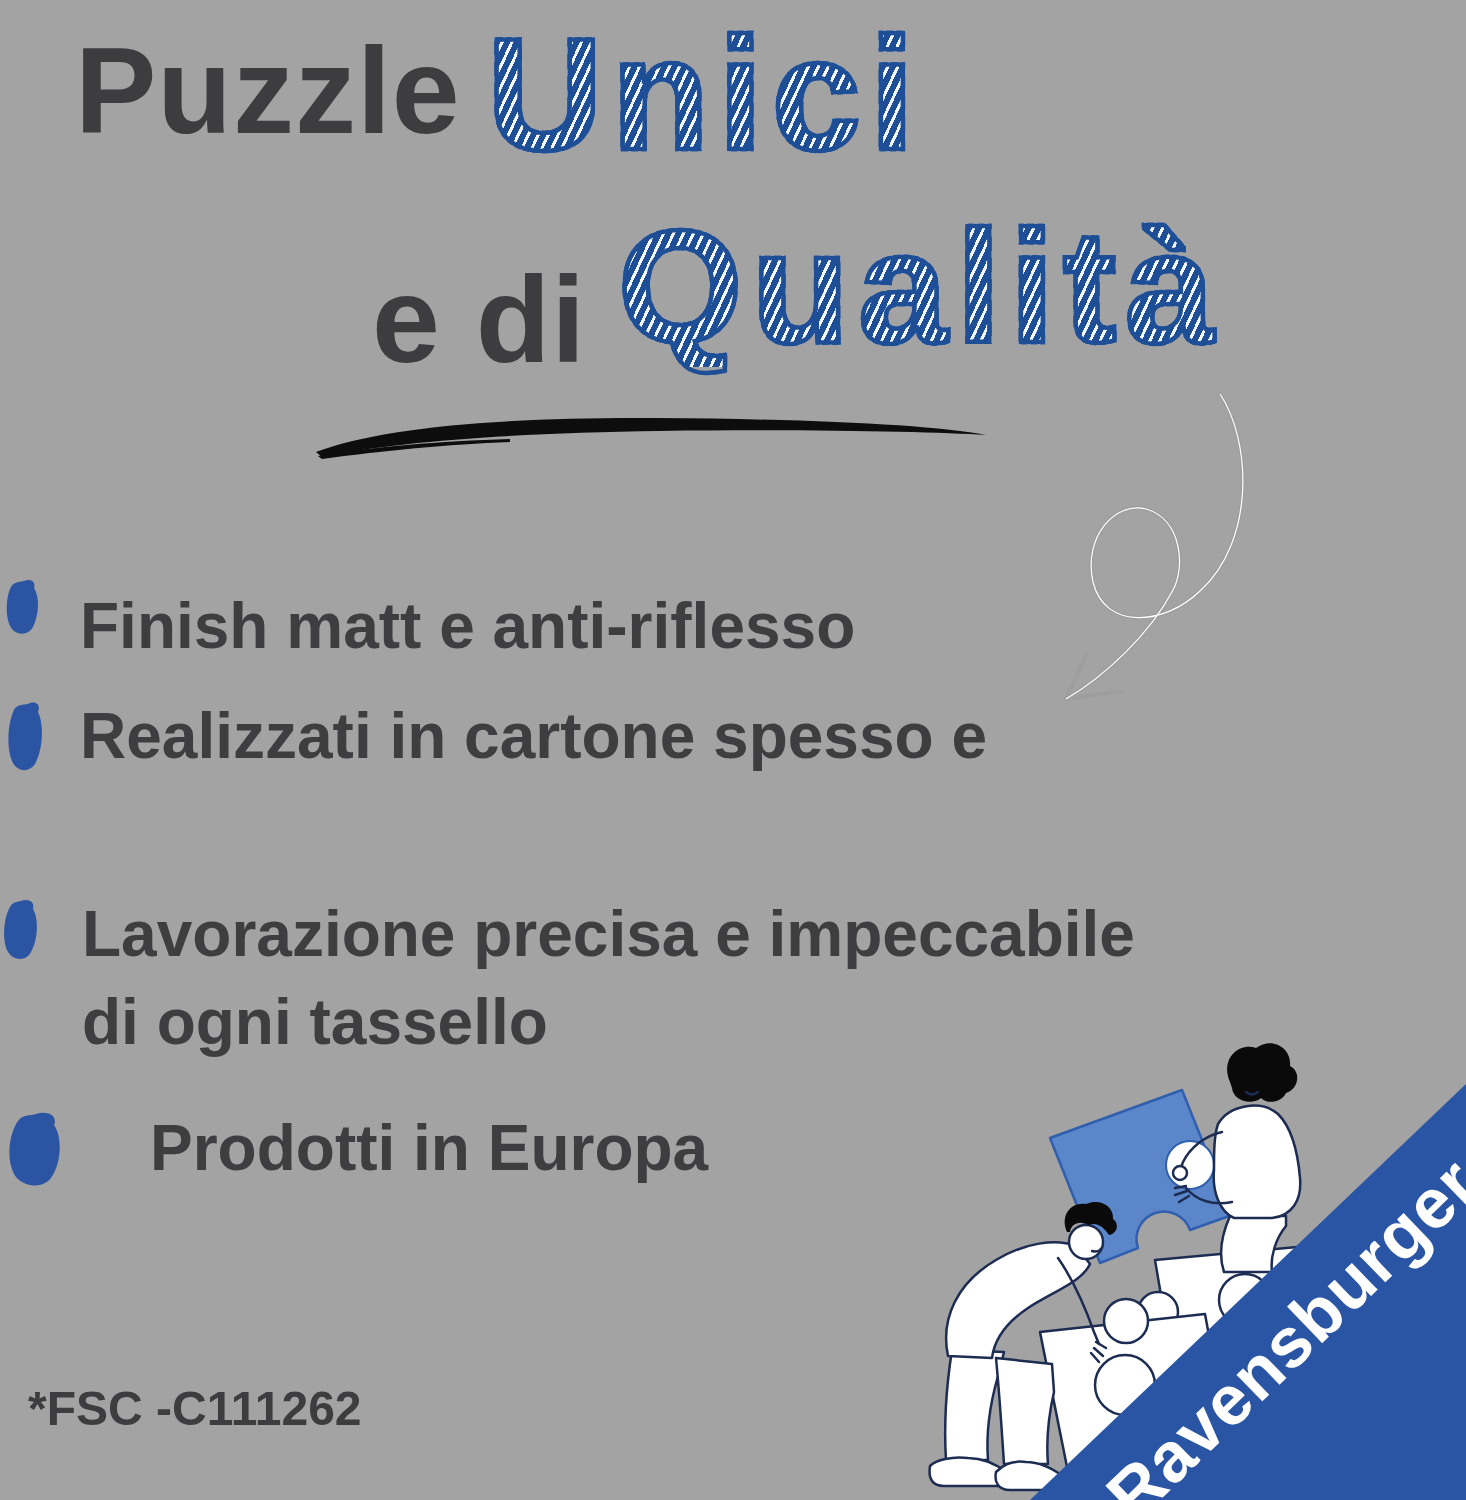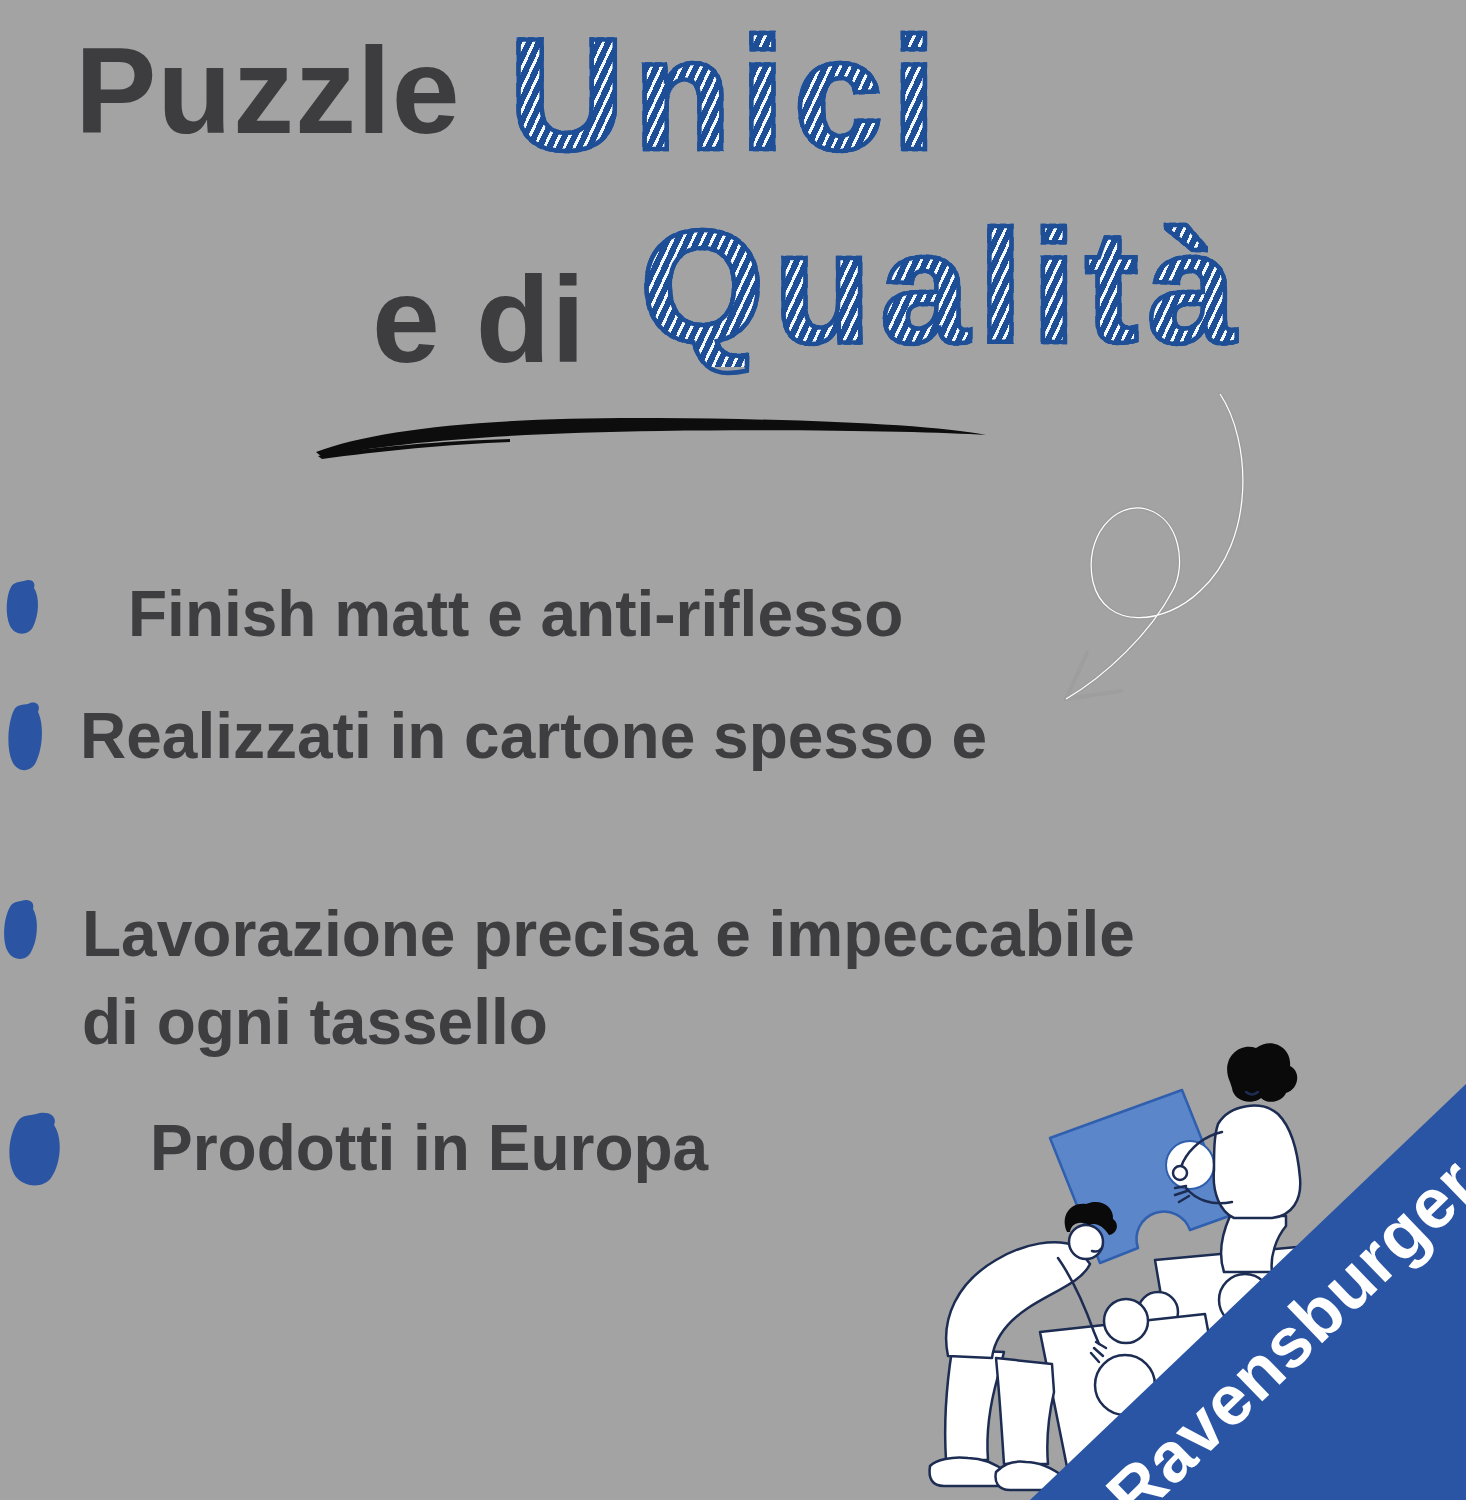--- a/index.html
+++ b/index.html
@@ -9,21 +9,20 @@
   }
   .abs{position:absolute;}
   
   .h-gray{
     font-weight:bold;color:#3d3d40;font-size:122px;line-height:1;letter-spacing:1px;
     white-space:nowrap;
   }
   .sketch{
     font-weight:bold;font-size:160px;line-height:1;letter-spacing:9px;color:#1d4e96;
     white-space:nowrap;
-    margin-left:22px;
   }
   @supports (-webkit-background-clip: text){
     .sketch{
       background:repeating-linear-gradient(115deg,#1d4e96 0 6px,#f4f8ff 6px 9px);
       -webkit-background-clip:text;background-clip:text;color:transparent;
       -webkit-text-stroke:4.5px #1d4e96;
     }
   }
   
   .bullet-text{
@@ -60,21 +59,21 @@
     </g>
     <g fill="none" stroke="#ffffff" stroke-width="1.2">
       <path d="M195,12 C226,58 231,158 175,209 C140,243 80,249 68,200 C58,155 90,119 121,127 C156,137 161,184 148,208 C125,252 80,294 41,317"></path>
     </g>
   </svg>
 
   <div class="abs" style="left:0;top:570px;">
     <svg class="blob" style="left:4px;top:8px;" width="38" height="58" viewBox="0 0 38 58">
       <path d="M20,3 C27,0 32,4 30,10 C36,19 35,37 29,49 C24,58 11,58 6,48 C1,37 2,18 7,9 C10,4 15,4 20,3 Z" fill="#2b55a3"></path>
     </svg>
-    <div class="bullet-text abs" style="left:80px;top:0;margin-left:48px;">
+    <div class="bullet-text abs" style="left:80px;top:12px;">
       <div>Finish matt e anti-riflesso</div>
     </div>
   </div>
 
   <div class="abs" style="left:0;top:692px;">
     <svg class="blob" style="left:6px;top:8px;" width="40" height="74" viewBox="0 0 40 74">
       <path d="M22,4 C30,0 35,5 32,12 C38,24 37,48 30,62 C25,73 11,73 6,61 C0,47 2,22 8,10 C11,4 17,5 22,4 Z" fill="#2b55a3"></path>
     </svg>
     <div class="bullet-text abs" style="left:80px;top:0;">
       <div>Realizzati in cartone spesso e</div>
@@ -93,20 +92,21 @@
 
   <div class="abs" style="left:0;top:1104px;">
     <svg class="blob" style="left:6px;top:6px;" width="60" height="78" viewBox="0 0 60 78">
       <path d="M30,4 C42,0 52,6 48,15 C57,28 55,54 45,68 C37,79 16,78 8,64 C0,49 3,24 12,11 C17,4 24,6 30,4 Z" fill="#2b55a3"></path>
     </svg>
     <div class="bullet-text abs" style="left:150px;top:0;">
       <div>Prodotti in Europa</div>
     </div>
   </div>
 
+  <div class="abs footnote" style="left:28px;top:1385px;">*FSC -C111262</div>
 
   <svg class="abs" style="left:900px;top:1020px;" width="566" height="480" viewBox="0 0 566 480">
 
     <g>
       <path class="outline" d="M255,240 L430,224 L446,322 L272,340 Z"></path>
       <circle class="strokeonly" cx="345" cy="280" r="26"></circle>
       <circle class="outline" cx="258" cy="292" r="20"></circle>
       <path class="outline" d="M140,312 L305,294 L330,430 L168,452 Z"></path>
       <circle class="outline" cx="226" cy="301" r="22"></circle>
       <circle class="strokeonly" cx="225" cy="365" r="30"></circle>

